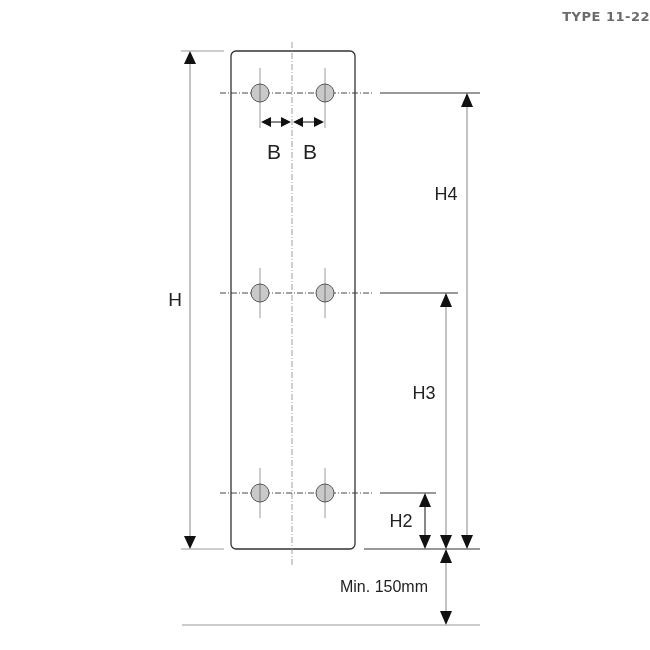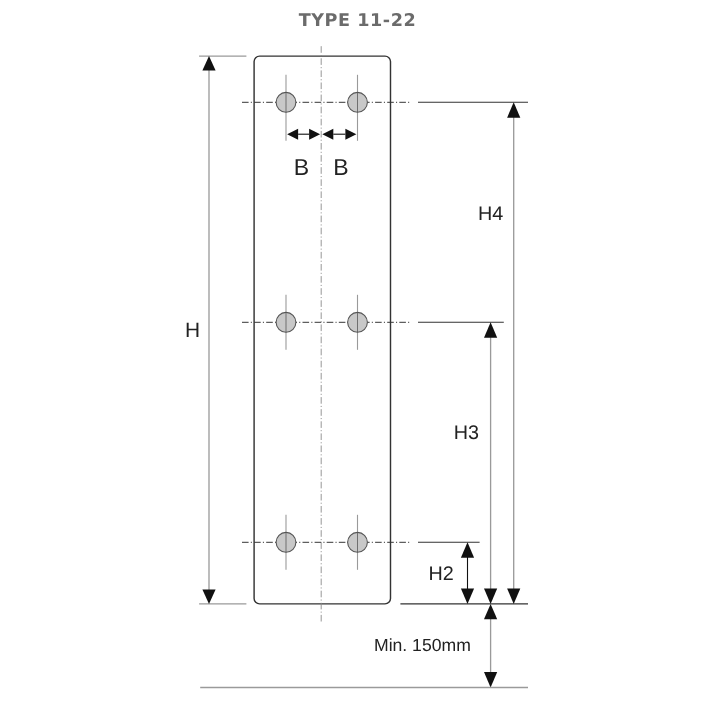--- a/index.html
+++ b/index.html
@@ -1,19 +1,19 @@
 <!DOCTYPE html>
 <html><head>
   <meta charset="utf-8">
   <style>
     html, body { margin: 0; padding: 0; background: #ffffff; }
     body { width: 650px; height: 650px; position: relative; overflow: hidden; font-family: "Liberation Sans", sans-serif; }
     .title {
-      position: absolute; left: 0; top: 9px; width: 650px; text-align: center;
-      font-family: "DejaVu Sans", sans-serif; font-weight: bold; font-size: 16px;
+      position: absolute; left: 0; top: 9px; width: 650px; text-align: right;
+      font-family: "DejaVu Sans", sans-serif; font-weight: bold; font-size: 13px;
       color: #6b6b6b; letter-spacing: 0.5px;
     }
     svg.diagram { position: absolute; left: 0; top: 0; }
     .label { font-family: "Liberation Sans", sans-serif; fill: #222222; }
   </style>
 </head>
 <body>
 
 <div class="title">TYPE 11-22</div>
 

